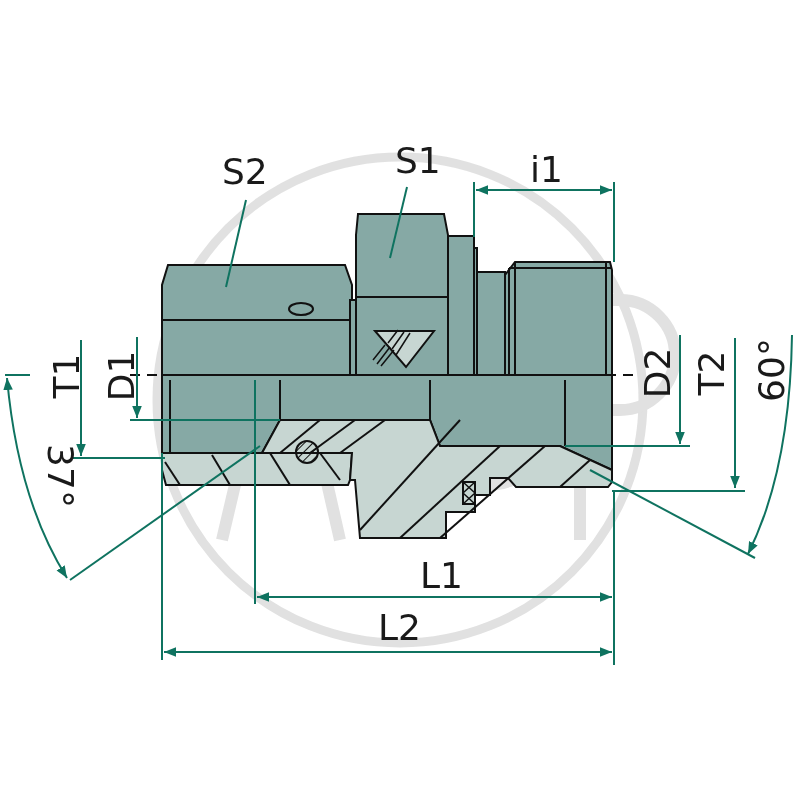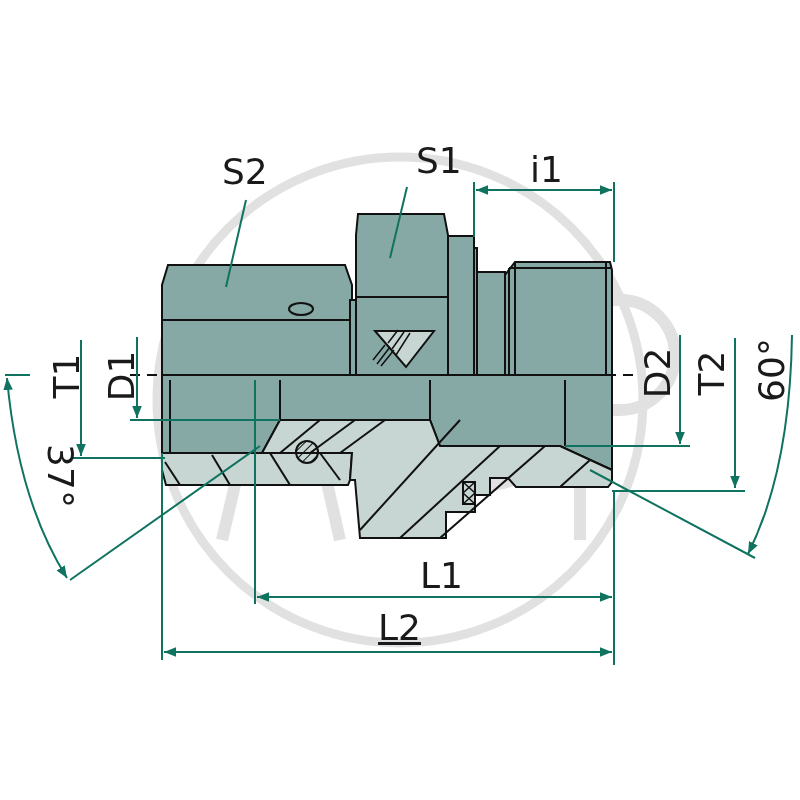--- a/index.html
+++ b/index.html
@@ -123,23 +123,23 @@
 
       <line x1="162" y1="453" x2="162" y2="660"></line>
       <line x1="255" y1="380" x2="255" y2="604"></line>
       <line x1="614" y1="490" x2="614" y2="665"></line>
       <line x1="257" y1="597" x2="612" y2="597" marker-start="url(#arr)" marker-end="url(#arr)"></line>
       <line x1="164" y1="652" x2="612" y2="652" marker-start="url(#arr)" marker-end="url(#arr)"></line>
     </g>
   </svg>
 
   <span class="lbl" style="left:222px;top:154px;">S2</span>
-  <span class="lbl" style="left:395px;top:143px;margin-left:21px;">S1</span>
+  <span class="lbl" style="left:395px;top:143px;">S1</span>
   <span class="lbl" style="left:530px;top:152px;text-align:center;">i1</span>
   <span class="lbl vert" style="left:45px;top:358px;">T1</span>
   <span class="lbl vert" style="left:97px;top:358px;">D1</span>
   <span class="lbl" style="left:28px;top:458px;transform:rotate(90deg);">37°</span>
   <span class="lbl vert" style="left:633px;top:355px;">D2</span>
   <span class="lbl vert" style="left:690px;top:355px;">T2</span>
   <span class="lbl vert" style="left:740px;top:352px;">60°</span>
   <span class="lbl" style="left:420px;top:558px;">L1</span>
-  <span class="lbl" style="left:378px;top:610px;text-decoration:underline;">L2</span>
+  <span class="lbl" style="left:378px;top:610px;">L2</span>
 </div>
 
 </body></html>

